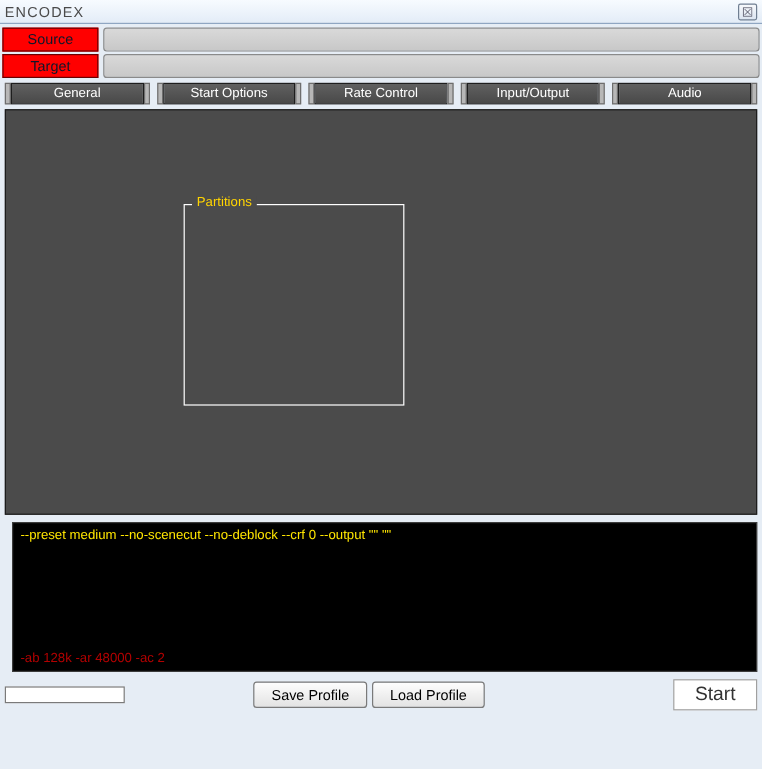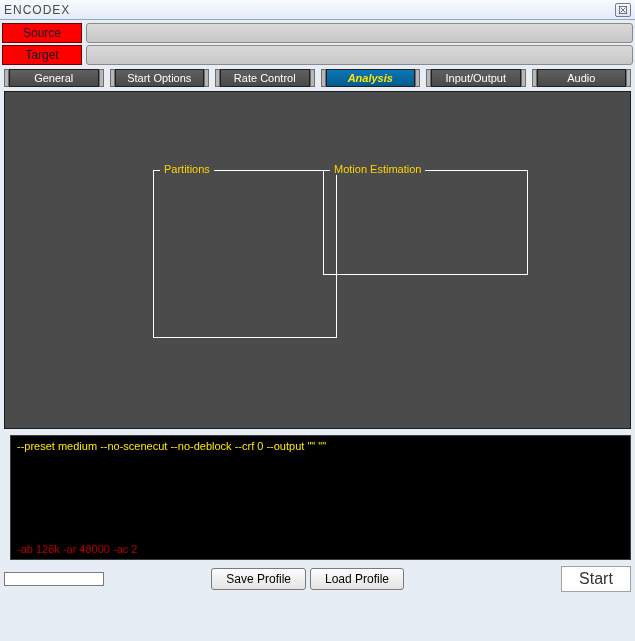--- a/index.html
+++ b/index.html
@@ -202,37 +202,31 @@
   <div class="tabs">
     <div class="tab">
         <div class="tab-inner">General</div>
       </div>
     <div class="tab">
         <div class="tab-inner">Start Options</div>
       </div>
     <div class="tab">
         <div class="tab-inner">Rate Control</div>
       </div>
-    <div class="tab active">
-        <div class="tab-inner">Analysis</div>
-      </div>
     <div class="tab">
         <div class="tab-inner">Input/Output</div>
       </div>
     <div class="tab">
         <div class="tab-inner">Audio</div>
       </div>
   </div>
 
   <div class="main-panel">
     <div class="groupbox" id="gb-partitions">
       <span class="legend">Partitions</span>
-    </div>
-    <div class="groupbox" id="gb-motion">
-      <span class="legend">Motion Estimation</span>
     </div>
   </div>
 
   <div class="log">
     <div class="log-line1">--preset medium --no-scenecut --no-deblock --crf 0 --output "" ""</div>
     <div class="log-line2">-ab 128k -ar 48000 -ac 2</div>
   </div>
 
   <div class="bottom">
     <div class="progress"></div>

